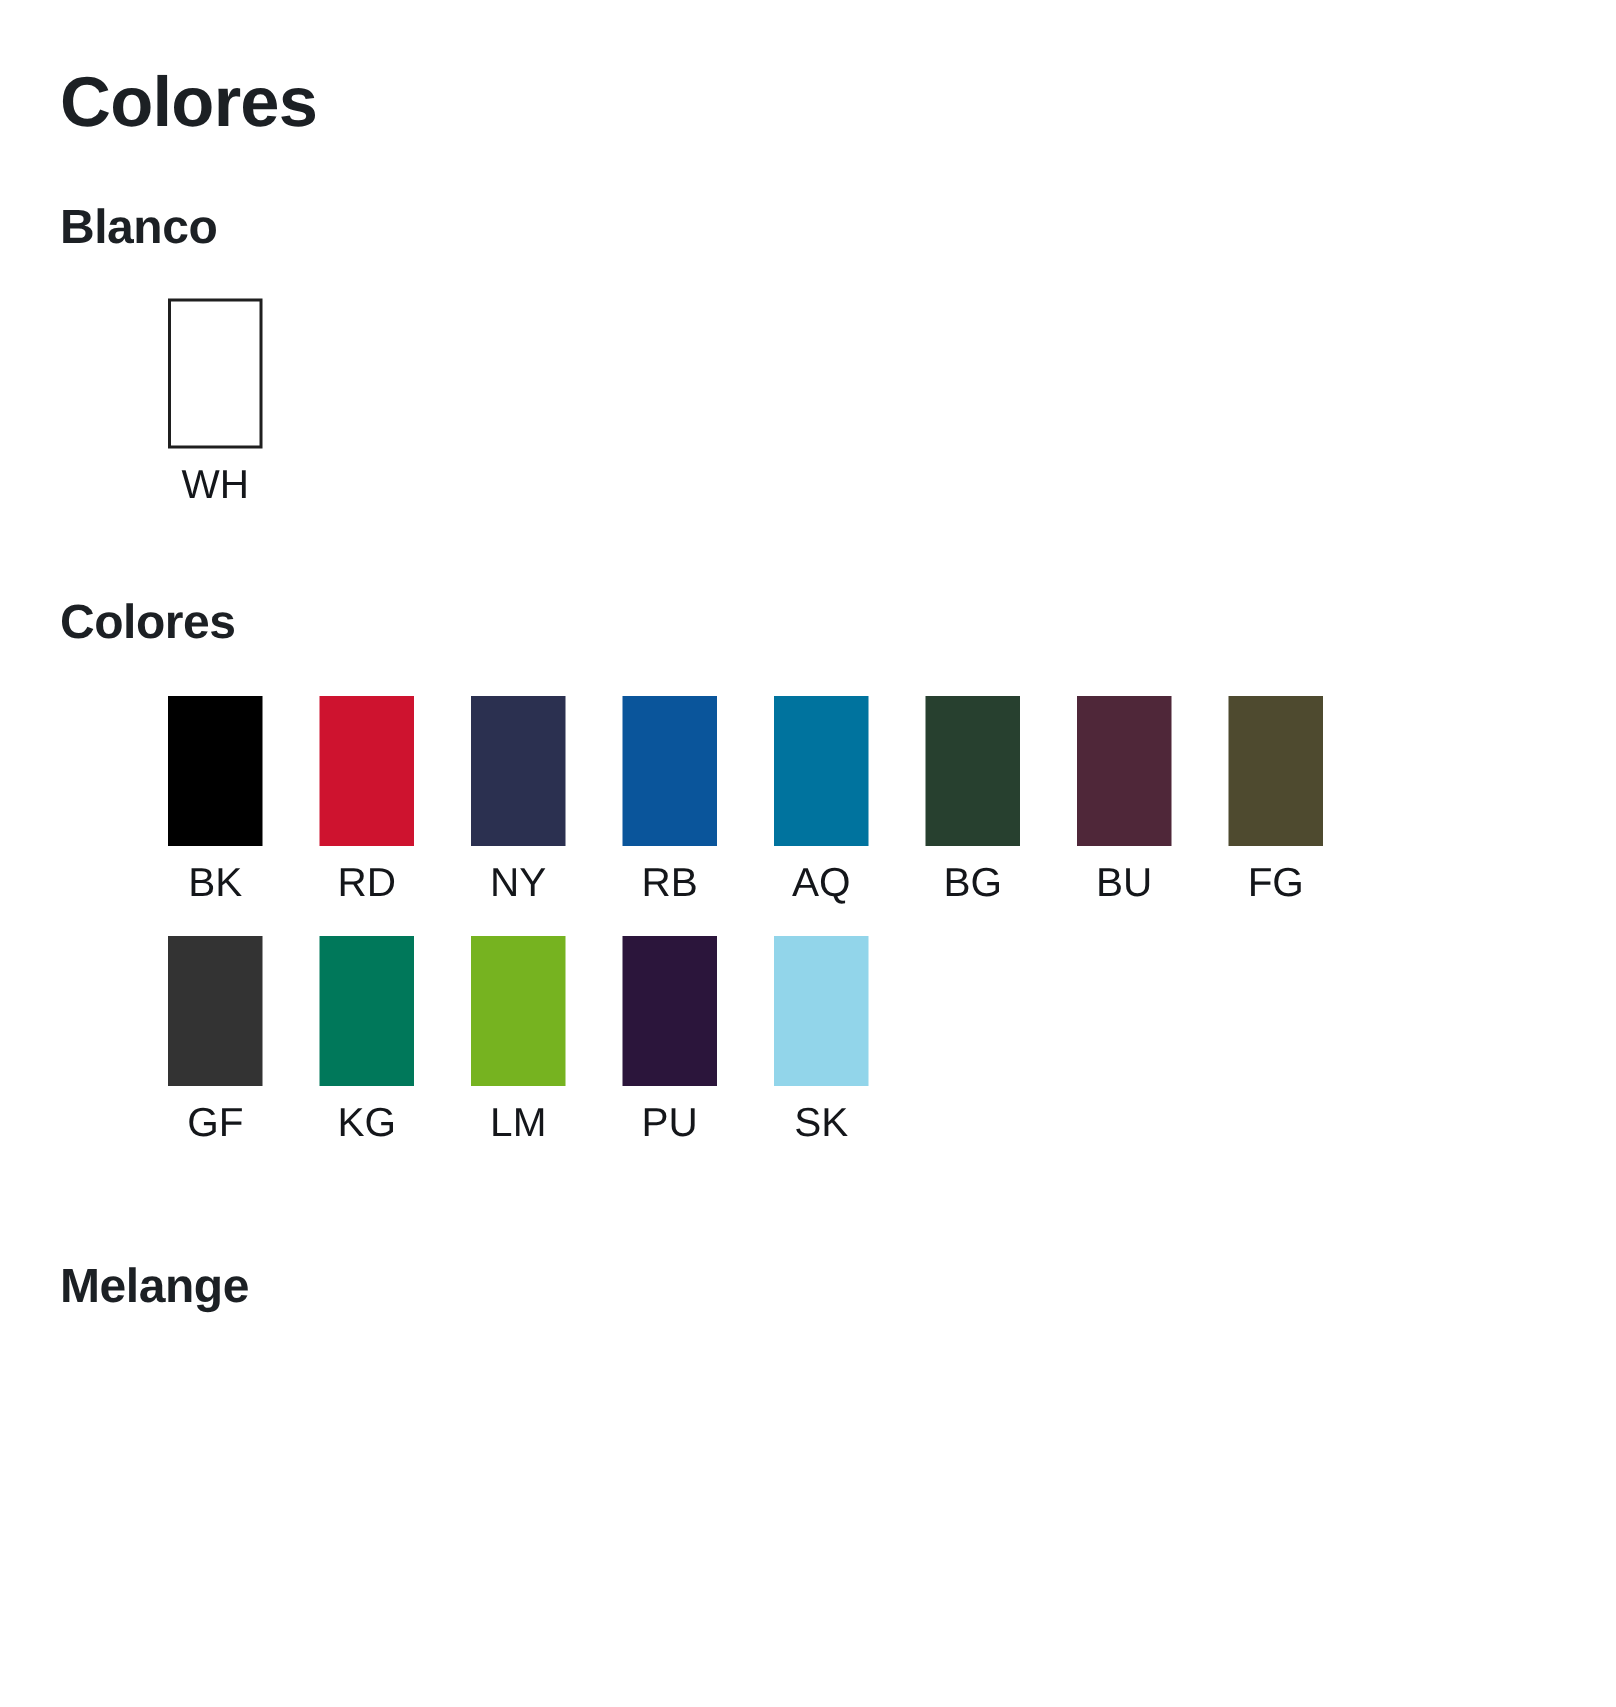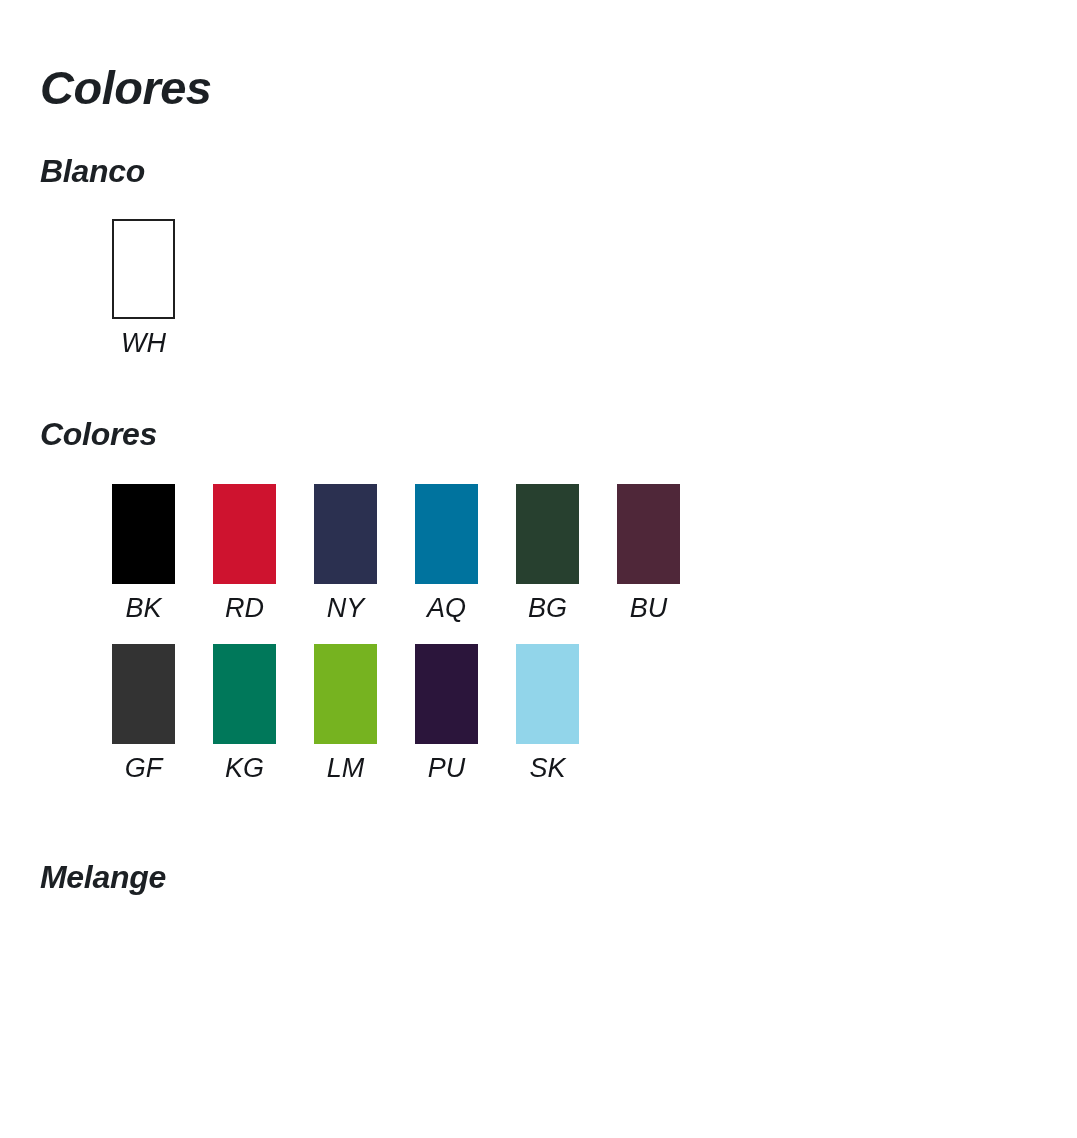--- a/index.html
+++ b/index.html
@@ -11,23 +11,22 @@
   body {
     width: 1077px;
     height: 1138px;
     font-family: "Liberation Sans", sans-serif;
     color: #1c2024;
     overflow: hidden;
     position: relative;
   }
 
   .page {
-    padding: 58px 0 0 38px;
+    padding: 38px 0 0 38px;
     box-sizing: border-box;
-    font-style: italic;
   }
 
   
   .page-title {
     font-size: 47px;
     font-weight: bold;
     line-height: 1.0;
     letter-spacing: -0.5px;
     color: #1c2024;
     margin: 0 0 0 2px;
@@ -145,30 +144,38 @@
             </div>
             <div class="swatch-cell">
               <div class="swatch-chip" style="background-color: rgb(206, 19, 47);"></div>
               <div class="swatch-label">RD</div>
             </div>
             <div class="swatch-cell">
               <div class="swatch-chip" style="background-color: rgb(43, 48, 80);"></div>
               <div class="swatch-label">NY</div>
             </div>
             <div class="swatch-cell">
+              <div class="swatch-chip" style="background-color: rgb(10, 85, 155);"></div>
+              <div class="swatch-label">RB</div>
+            </div>
+            <div class="swatch-cell">
               <div class="swatch-chip" style="background-color: rgb(0, 115, 158);"></div>
               <div class="swatch-label">AQ</div>
             </div>
             <div class="swatch-cell">
               <div class="swatch-chip" style="background-color: rgb(39, 64, 47);"></div>
               <div class="swatch-label">BG</div>
             </div>
             <div class="swatch-cell">
               <div class="swatch-chip" style="background-color: rgb(79, 39, 57);"></div>
               <div class="swatch-label">BU</div>
+            </div>
+            <div class="swatch-cell">
+              <div class="swatch-chip" style="background-color: rgb(78, 74, 47);"></div>
+              <div class="swatch-label">FG</div>
             </div>
           </div>
           <div class="swatch-row">
             <div class="swatch-cell">
               <div class="swatch-chip" style="background-color: rgb(51, 51, 51);"></div>
               <div class="swatch-label">GF</div>
             </div>
             <div class="swatch-cell">
               <div class="swatch-chip" style="background-color: rgb(0, 120, 90);"></div>
               <div class="swatch-label">KG</div>

